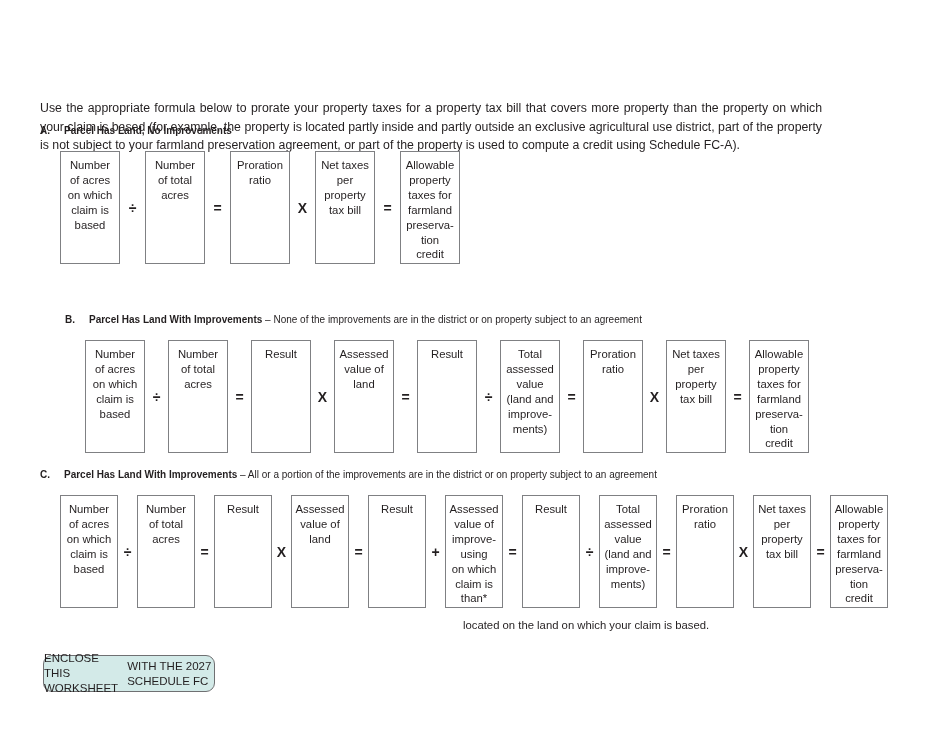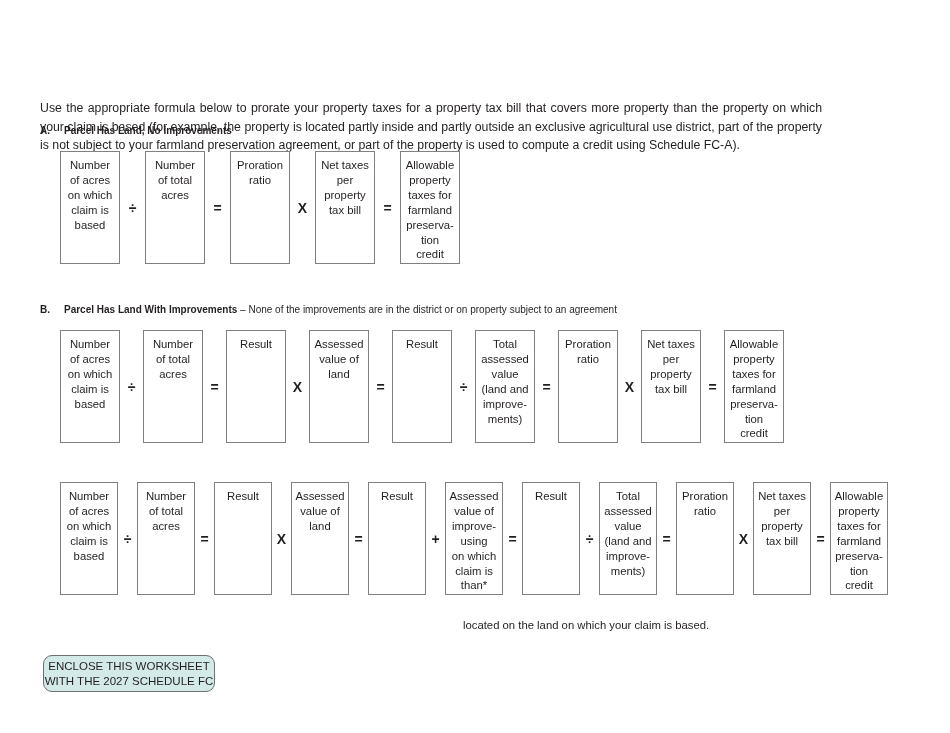--- a/index.html
+++ b/index.html
@@ -31,21 +31,21 @@
     font-size: 12.3px;
     line-height: 1.52;
     text-align: justify;
     color: #231f20;
     margin-top: 43px;
   }
 
   
   .section { position: absolute; left: 40px; }
   #sectionA { top: 124px; }
-  #sectionB { top: 303px; }
+  #sectionB { top: 313px; margin-left: 25px; }
   #sectionC { top: 468px; }
 
   .sec-head {
     font-size: 10px;
     line-height: 1.3;
     white-space: nowrap;
     margin-bottom: 0px;
   }
   .sec-letter {
     font-weight: bold;
@@ -110,21 +110,21 @@
   #enclose-bottom {
     position: absolute;
     left: 43px;
     top: 655px;
     width: 172px;
     height: 37px;
     background: #d3eae8;
     border: 1px solid #6f7072;
     border-radius: 9px;
     display: flex;
-    flex-direction: column;
+    flex-direction: row;
     align-items: center;
     justify-content: center;
     font-size: 11.5px;
     line-height: 1.3;
     color: #231f20;
     box-sizing: border-box;
   }
 
   
   #margin-rail {
@@ -273,20 +273,23 @@
             <span>farmland</span>
             <span>preserva-</span>
             <span>tion</span>
             <span>credit</span>
           </div>
         </div>
       </div>
   </div>
 
   <div class="section" id="sectionC">
+    <div class="sec-head">
+      <span class="sec-letter">C.</span><span class="sec-title">Parcel Has Land With Improvements</span><span class="sec-sub"> – All or a portion of the improvements are in the district or on property subject to an agreement</span>
+    </div>
     <div class="formula">
         <div class="fbox">
           <div>
             <span>Number</span>
             <span>of acres</span>
             <span>on which</span>
             <span>claim is</span>
             <span>based</span>
           </div>
         </div>

